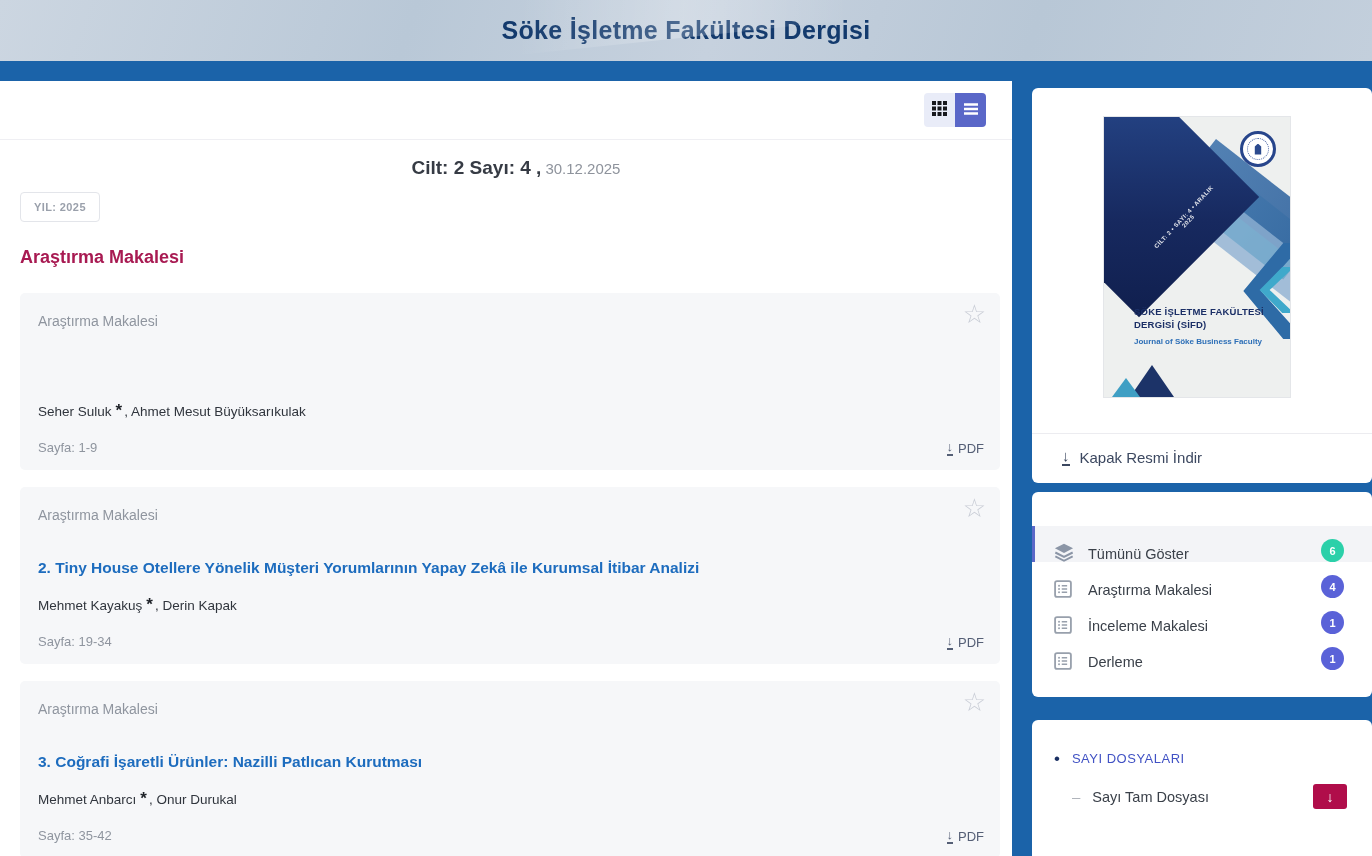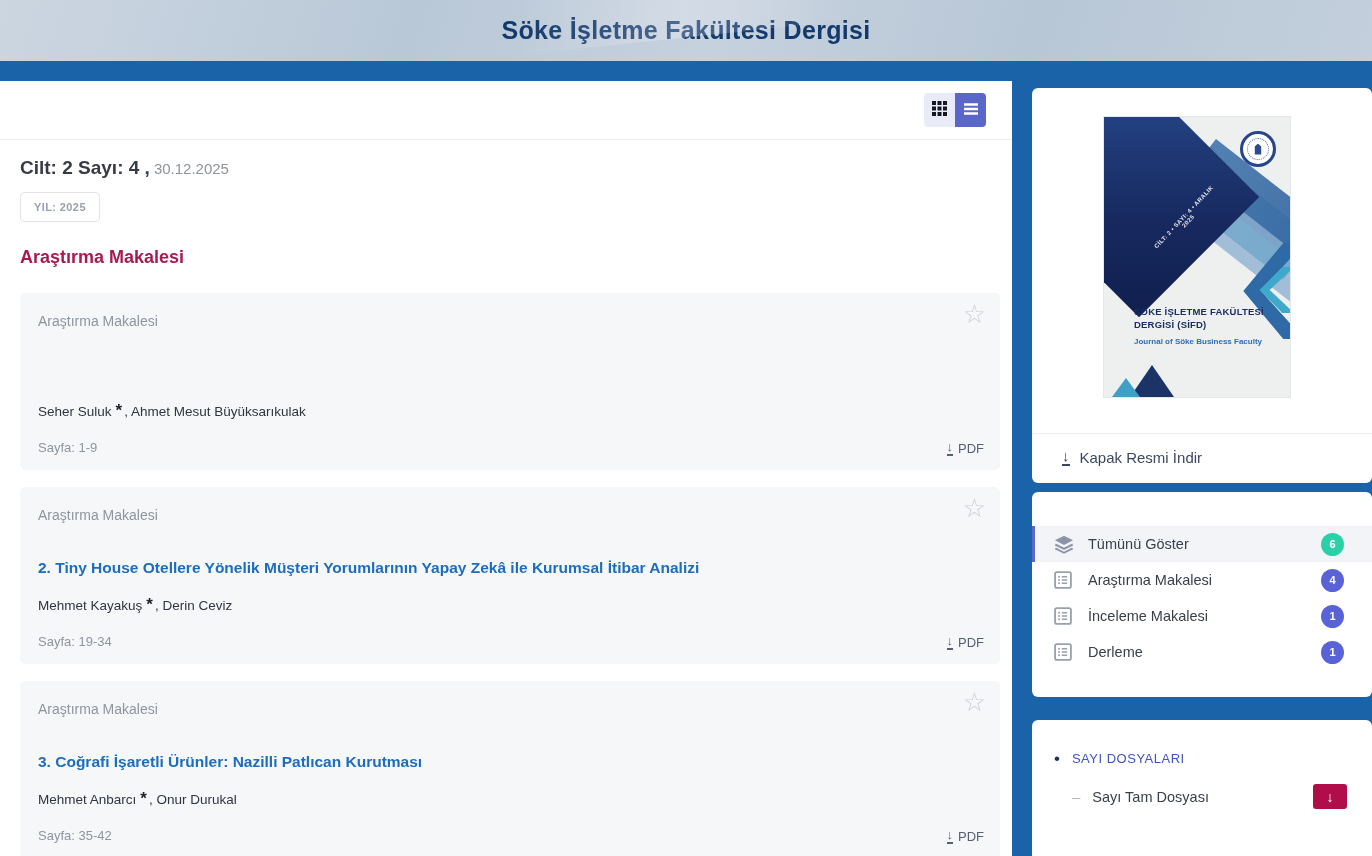--- a/index.html
+++ b/index.html
@@ -30,21 +30,21 @@
 
   
   .toolbar { height:59px; border-bottom:1px solid #efeff3; position:relative; }
   .view-toggle { position:absolute; right:26px; top:12px; display:flex; }
   .vt-btn { width:31px; height:34px; border:none; cursor:pointer; display:flex; align-items:center; justify-content:center; }
   .vt-btn.grid { background:#e9ecf8; border-radius:4px 0 0 4px; }
   .vt-btn.list { background:#5a67c8; border-radius:0 4px 4px 0; }
 
   
   .content { padding:17px 0 0 20px; }
-  .issue-line { font-size:19px; font-weight:bold; color:#363b44; }
+  .issue-line { font-size:19px; font-weight:bold; color:#363b44;text-align:center; }
   .issue-date { font-size:15px; font-weight:normal; color:#8e939c; margin-left:4px; }
   .year-badge {
     display:inline-block; margin-top:13px; padding:8px 13px;
     border:1px solid #e3e5ea; border-radius:4px; background:#fff;
     font-size:11px; font-weight:bold; color:#9aa0ab; letter-spacing:.4px;
   }
   .section-heading { margin-top:25px; font-size:18px; font-weight:bold; color:#a81a52; }
 
   
   .article-card {
@@ -93,21 +93,21 @@
   .cv-logo { position:absolute; right:14px; top:14px; width:36px; height:36px; border-radius:50%;
     background:#fff; border:3px solid #27458b; display:flex; align-items:center; justify-content:center; }
   .cv-logo-inner { width:22px; height:22px; border-radius:50%; border:1px dotted #4a66a5; display:flex; align-items:center; justify-content:center; }
   .cv-logo-mark { width:10px; height:11px; background:#2b4a8e; clip-path:polygon(50% 0, 82% 28%, 82% 100%, 18% 100%, 18% 28%); }
   .cv-title { position:absolute; left:30px; top:188px; }
   .cv-title-line { font-size:9.5px; font-weight:bold; color:#1b2f66; letter-spacing:.2px; line-height:13px; }
   .cv-subtitle { margin-top:6px; font-size:8px; font-weight:bold; color:#2d6fb7; }
 
   
   .cat-card { margin-top:9px; height:205px; padding-top:34px; }
-  .cat-item { height:36px; display:flex; align-items:center; padding:0 28px 0 22px; position:relative;
+  .cat-item { height:36px; display:flex; align-items:flex-end; padding:0 28px 0 22px; position:relative;
     font-size:14.5px; color:#3a4049; cursor:pointer; }
   .cat-item.active { background:#f3f4f7; }
   .cat-item.active::before { content:""; position:absolute; left:0; top:0; bottom:0; width:3px; background:#5b68c8; }
   .cat-icon { width:21px; margin-right:13px; display:flex; align-items:center; }
   .badge { margin-left:auto; min-width:23px; height:23px; border-radius:50%; color:#fff;
     font-size:11px; font-weight:bold; display:flex; align-items:center; justify-content:center; }
   .badge.teal { background:#2bd0a9; }
   .badge.indigo { background:#5a62d8; }
 
   
@@ -185,21 +185,21 @@
             <span>PDF</span>
           </a>
         </div>
 
         
         <div class="article-card">
           <div class="a-type">Araştırma Makalesi</div>
           <div class="a-star">☆</div>
           <a class="a-title">2. Tiny House Otellere Yönelik Müşteri Yorumlarının Yapay Zekâ ile Kurumsal İtibar Analizi</a>
           <div class="a-authors">
-            <span>Mehmet Kayakuş</span><span class="a-ast">*</span><span>, Derin Ceviz</span>
+            <span>Mehmet Kayakuş</span><span class="a-ast">*</span><span>, Derin Kapak</span>
           </div>
           <div class="a-pages">Sayfa: 19-34</div>
           <a class="a-pdf">
             <span class="dl-glyph">↓</span>
             <span>PDF</span>
           </a>
         </div>
 
         
         <div class="article-card">

